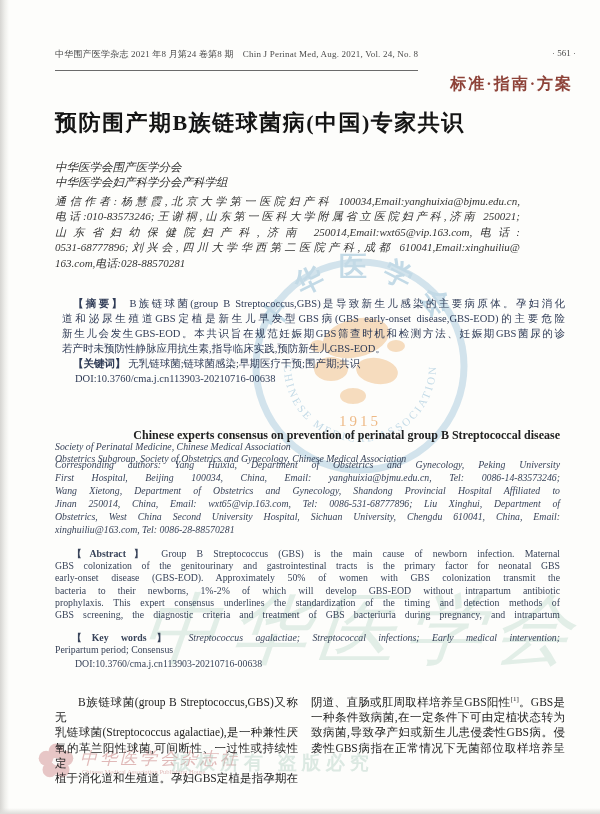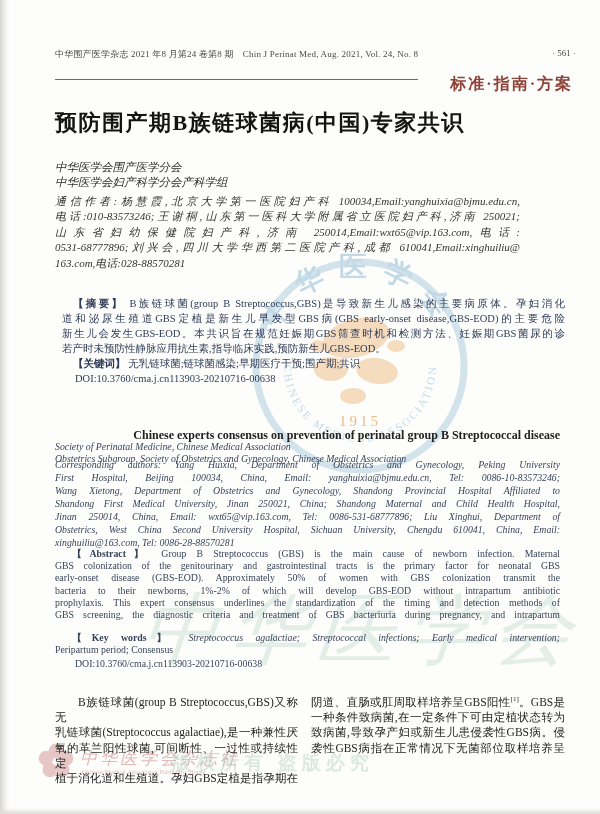--- a/index.html
+++ b/index.html
@@ -9,21 +9,21 @@
   }
   .page::before{content:"";position:absolute;left:0;top:0;bottom:0;width:9px;z-index:3;
     background:linear-gradient(90deg,#d6d5d2,#efefec 55%,rgba(255,255,255,0));}
   .page::after{content:"";position:absolute;left:0;right:0;bottom:0;height:6px;z-index:3;
     background:linear-gradient(0deg,#dddcd9,rgba(255,255,255,0));}
   .abs{position:absolute;}
   .z1{z-index:1;}
   
   .header-row{left:55px;right:24px;top:48px;display:flex;justify-content:space-between;
     align-items:flex-start;font-size:9px;color:#4a4a4a;}
-  .journal-line{border-bottom:1px solid #6b6b6b;padding-bottom:18px;letter-spacing:.2px;}
+  .journal-line{border-bottom:1px solid #6b6b6b;padding-bottom:9px;letter-spacing:.2px;}
   .pageno{color:#4a4a4a;}
   
   .section-label{right:27px;top:74px;font-size:16px;font-weight:bold;letter-spacing:2px;
     color:var(--section-label,#8d4238);}
   
   .title{left:55px;top:108px;font-size:22px;font-weight:bold;letter-spacing:1.5px;color:#141414;}
   
   .authors{left:55px;top:160px;font-size:11.5px;line-height:14.5px;font-style:italic;color:#2e2e2e;}
   .contact{left:55px;top:194px;width:465px;font-size:11px;line-height:15.4px;
     font-style:italic;color:#333;}
@@ -152,23 +152,22 @@
 
   <div class="abs z1 en en-title">Chinese experts consensus on prevention of perinatal group B Streptococcal disease</div>
 
   <div class="abs z1 en en-affil">
     <div>Society of Perinatal Medicine, Chinese Medical Association</div>
     <div>Obstetrics Subgroup, Society of Obstetrics and Gynecology, Chinese Medical Association</div>
   </div>
 
   <div class="abs z1 en en-corr">
     <div class="jl">Corresponding authors: Yang Huixia, Department of Obstetrics and Gynecology, Peking University</div>
-    <div class="jl">First Hospital, Beijing 100034, China, Email: yanghuixia@bjmu.edu.cn, Tel: 0086-10-83573246;</div>
+    <div class="jl">First Hospital, Beijing 100034, China, Email: yanghuixia@bjmu.edu.cn, Tel: 0086-14-83573246;</div>
     <div class="jl">Wang Xietong, Department of Obstetrics and Gynecology, Shandong Provincial Hospital Affiliated to</div>
-    <div class="jl">Shandong First Medical University, Jinan 250021, China; Shandong Maternal and Child Health Hospital,</div>
     <div class="jl">Jinan 250014, China, Email: wxt65@vip.163.com, Tel: 0086-531-68777896; Liu Xinghui, Department of</div>
     <div class="jl">Obstetrics, West China Second University Hospital, Sichuan University, Chengdu 610041, China, Email:</div>
     <div class="jl last">xinghuiliu@163.com, Tel: 0086-28-88570281</div>
   </div>
 
   <div class="abs z1 en en-abs">
     <div class="jl first">
       <b class="lbl">【Abstract】</b>
       <span>Group B Streptococcus (GBS) is the main cause of newborn infection. Maternal</span>
     </div>

